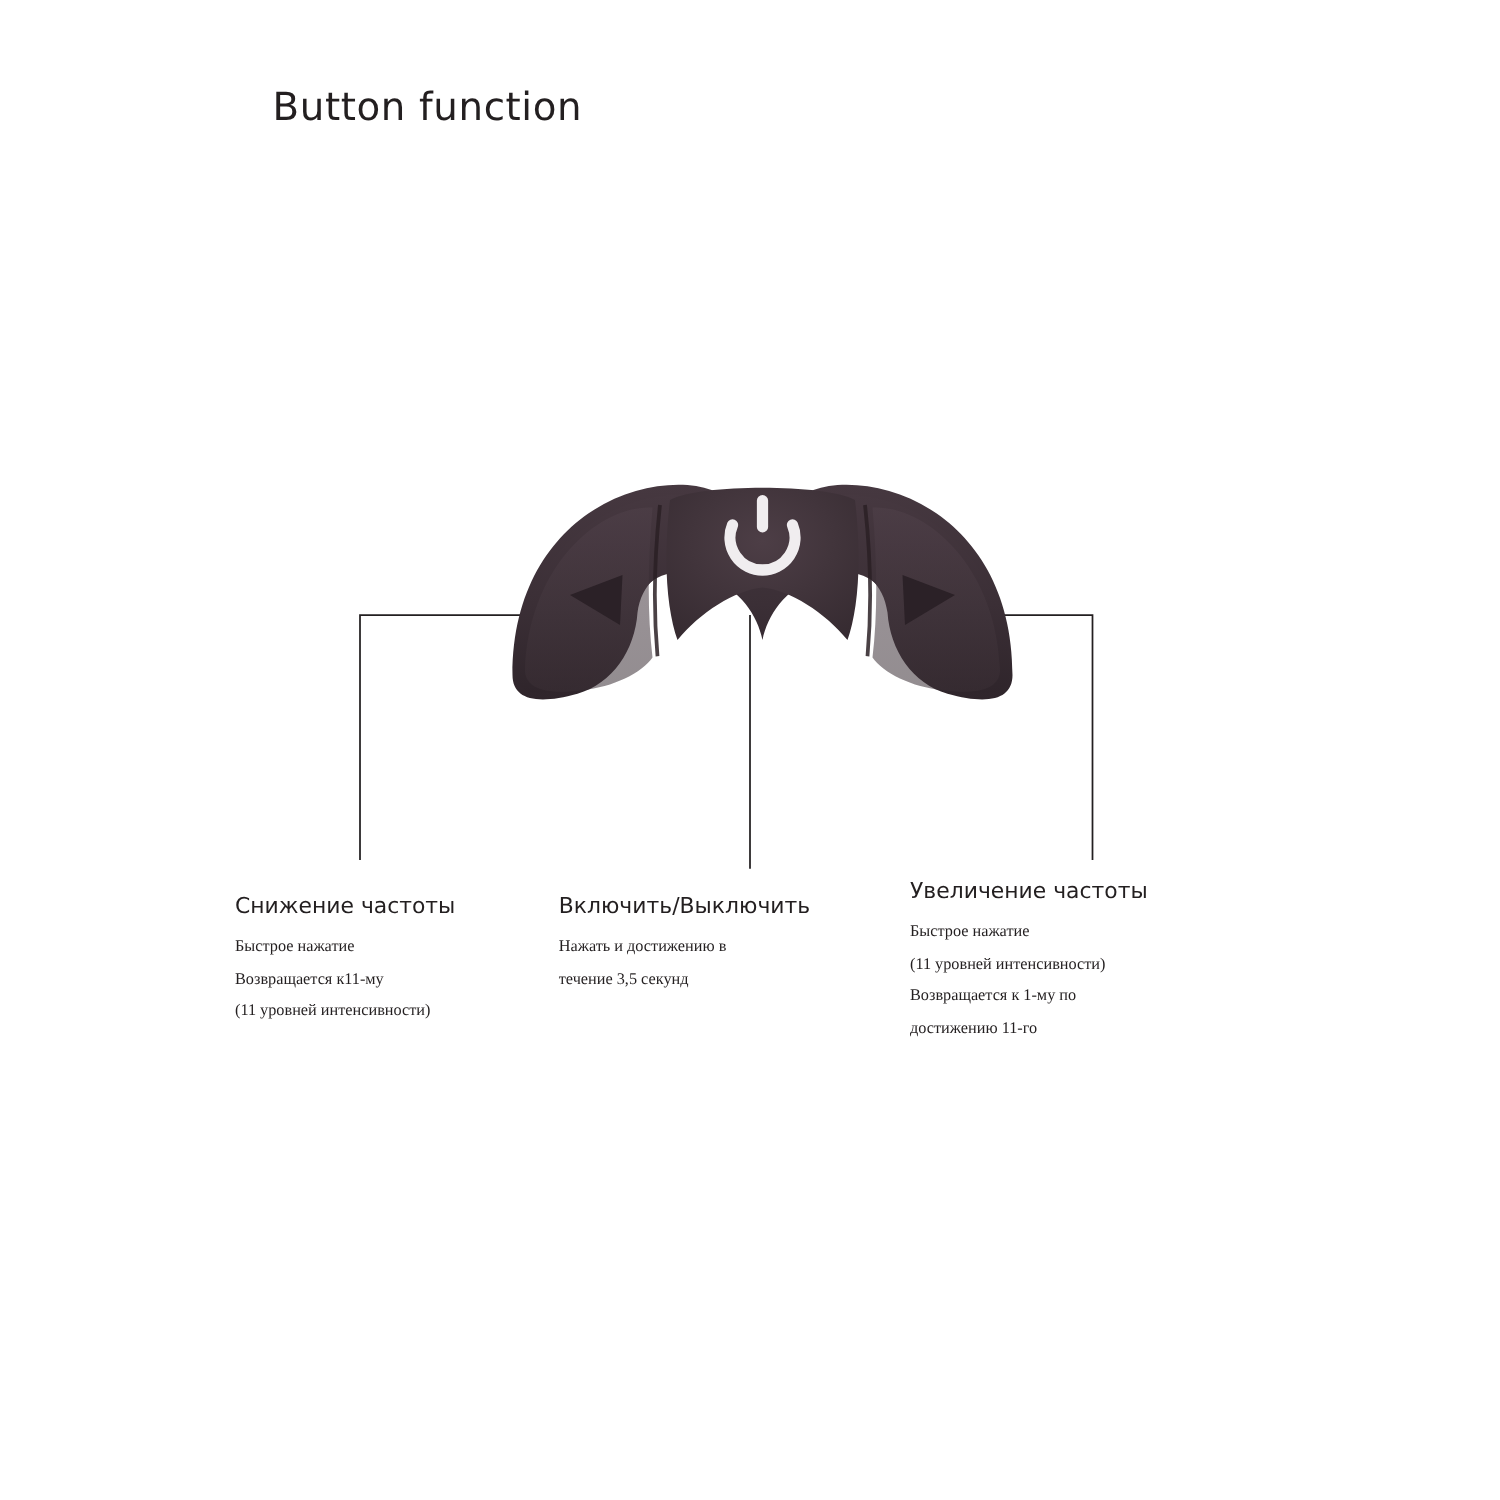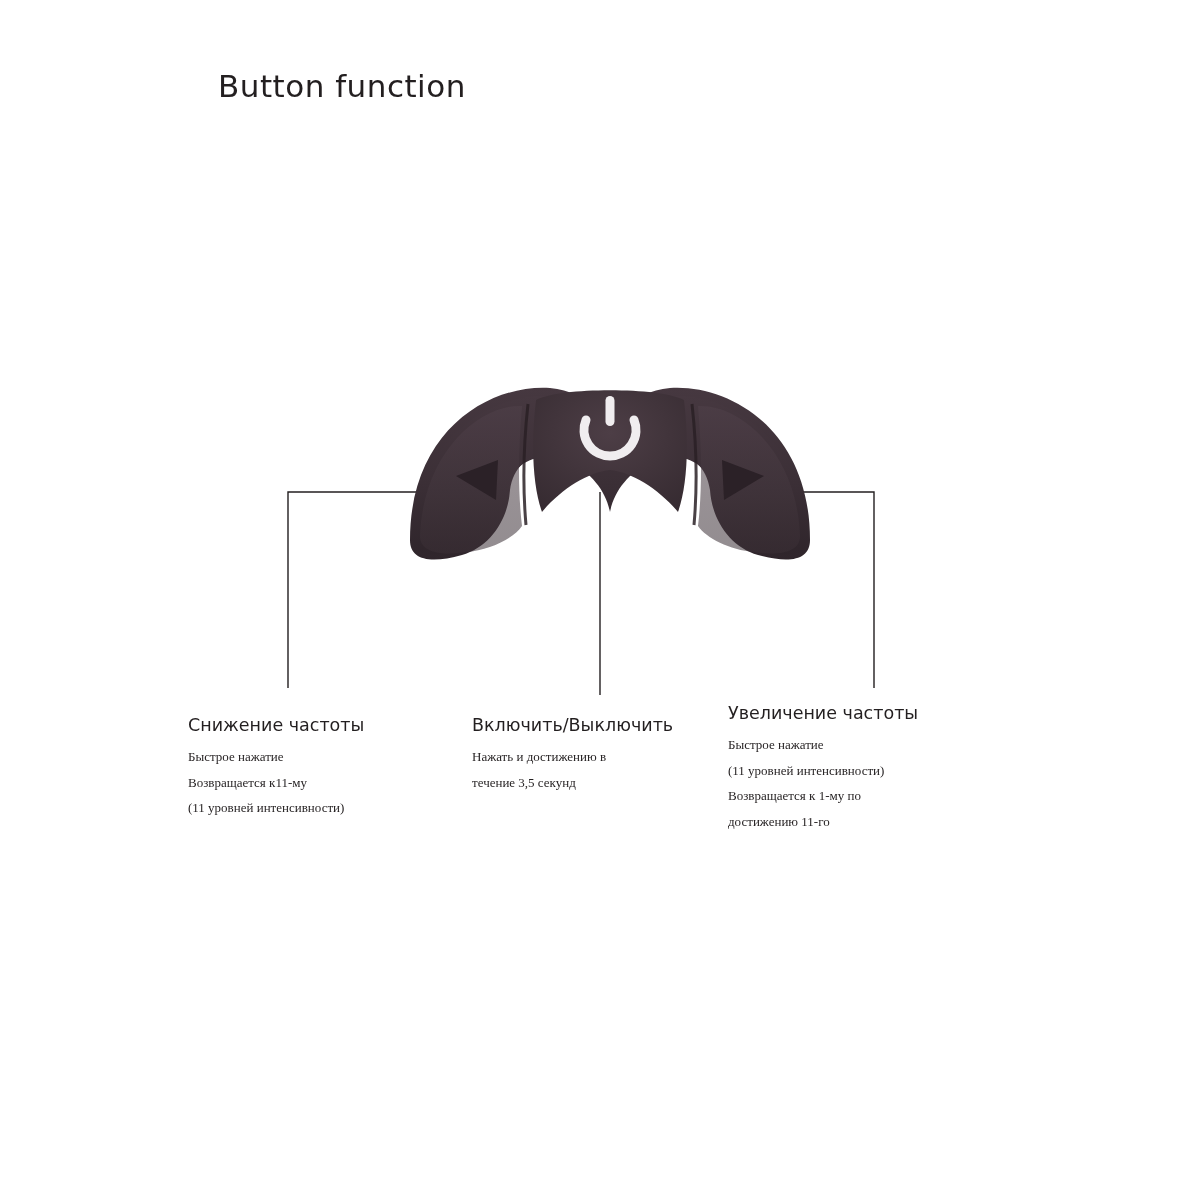--- a/index.html
+++ b/index.html
@@ -64,21 +64,21 @@
     margin-bottom: 6px;
   }
   .caption .cap-line {
     font-size: 13px;
     line-height: 25.5px;
     white-space: nowrap;
     font-family: Liberation Serif, serif;
   }
 
   #caption-left  { left: 188px; top: 712px; }
-  #caption-mid   { left: 472px; top: 712px; }
+  #caption-mid   { left: 447px; top: 712px; }
   #caption-right { left: 728px; top: 700px; }
 </style>
 </head>
 <body>
 
 <div id="stage">
 
   <div id="title">Button function</div>
 
   <svg id="leader-svg" viewBox="0 0 660 250">

